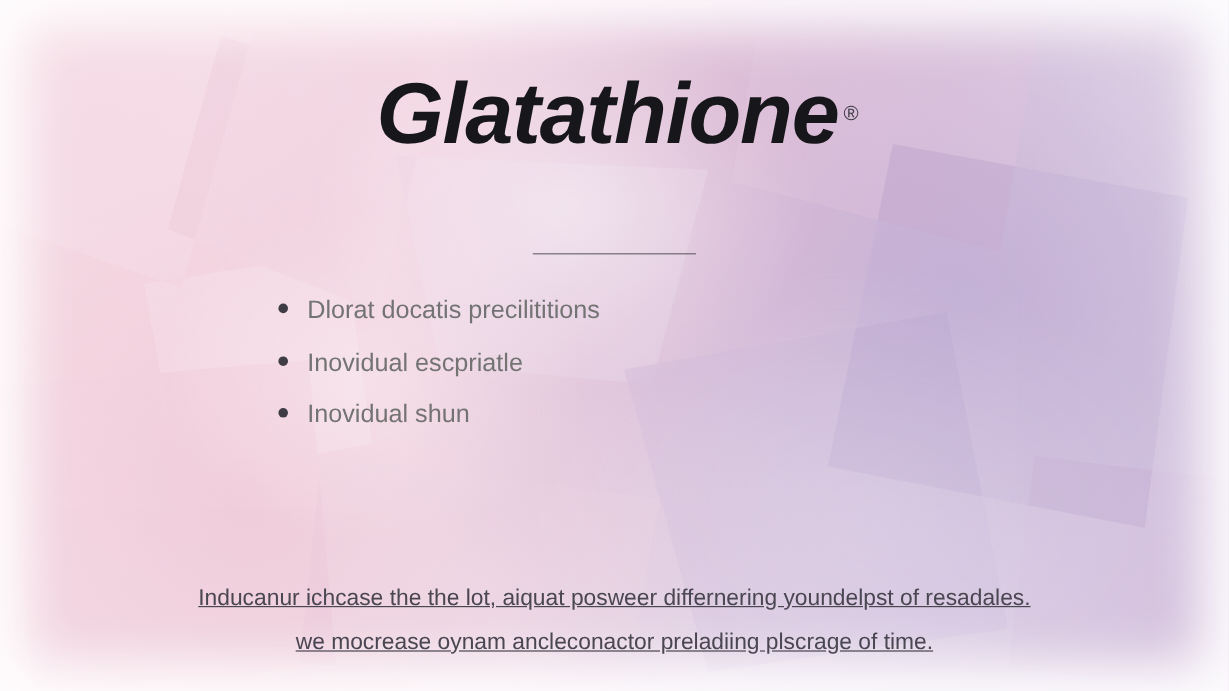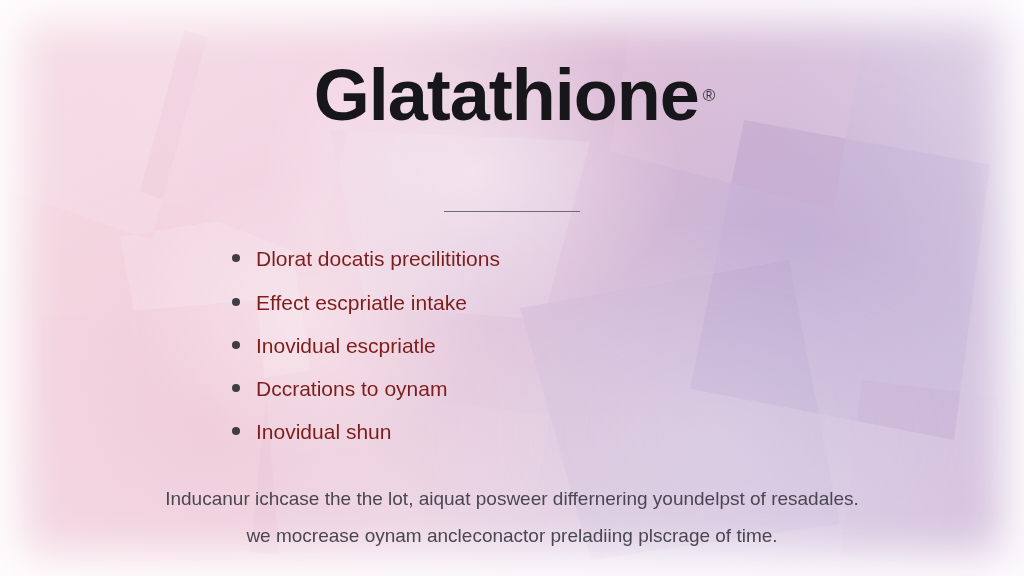--- a/index.html
+++ b/index.html
@@ -78,20 +78,21 @@
   }
 
   .title {
     margin-top: 56px;
     font-size: 72px;
     font-weight: 700;
     letter-spacing: -1px;
     color: #17161a;
     line-height: 1.1;
     white-space: nowrap;
+    font-style: italic;
   }
   .title .reg {
     font-size: 17px;
     font-weight: 400;
     vertical-align: super;
     position: relative;
     top: 6px;
     left: 4px;
     color: #3a3740;
   }
@@ -108,21 +109,21 @@
     margin-top: 34px;
     width: 640px;
     margin-left: 80px;
     list-style: none;
     padding: 0;
   }
   .bullets li {
     display: flex;
     align-items: baseline;
     font-size: 21px;
-    color: #7f1d1d;
+    color: #737373;
     margin-bottom: 17px;
     line-height: 1.25;
   }
   .bullets li .dot {
     width: 8px;
     height: 8px;
     border-radius: 50%;
     background: #3f3c45;
     margin-right: 16px;
     flex: 0 0 auto;
@@ -133,20 +134,21 @@
   .footnote {
     position: absolute;
     left: 0;
     right: 0;
     bottom: 22px;
     text-align: center;
     color: #4a4752;
     font-size: 19px;
     line-height: 1.95;
     padding: 0 60px;
+    text-decoration: underline;
   }
   .footnote .fl { display: block; }
 </style>
 </head>
 <body>
 
 <div class="slide">
 
   <div class="bg-layer wash-a"></div>
   <div class="bg-layer shards">
@@ -170,29 +172,21 @@
 
     <div class="divider"></div>
 
     <ul class="bullets">
       <li>
         <span class="dot"></span>
         <span>Dlorat docatis precilititions</span>
       </li>
       <li>
         <span class="dot"></span>
-        <span>Effect escpriatle intake</span>
-      </li>
-      <li>
-        <span class="dot"></span>
         <span>Inovidual escpriatle</span>
-      </li>
-      <li>
-        <span class="dot"></span>
-        <span>Dccrations to oynam</span>
       </li>
       <li>
         <span class="dot"></span>
         <span>Inovidual shun</span>
       </li>
     </ul>
 
     <div class="footnote">
       <span class="fl">Inducanur ichcase the the lot, aiquat posweer differnering youndelpst of resadales.</span>
       <span class="fl">we mocrease oynam ancleconactor preladiing plscrage of time.</span>

